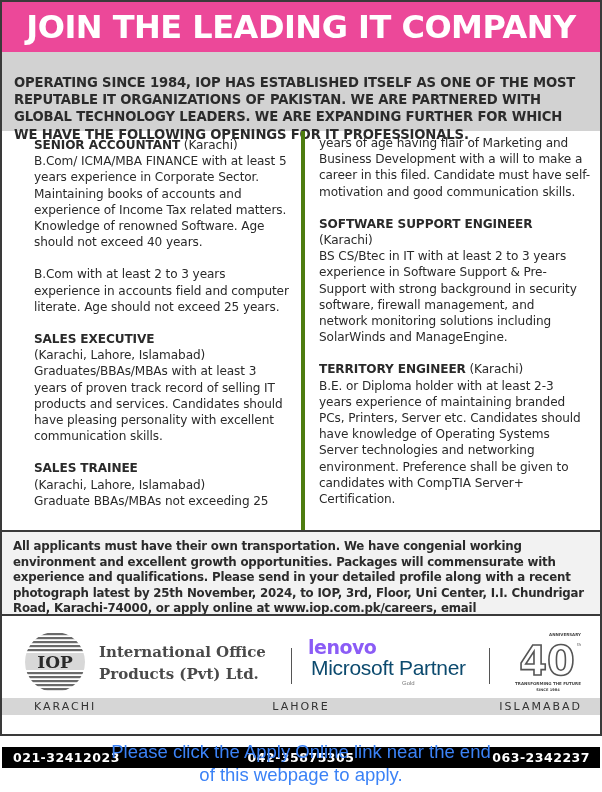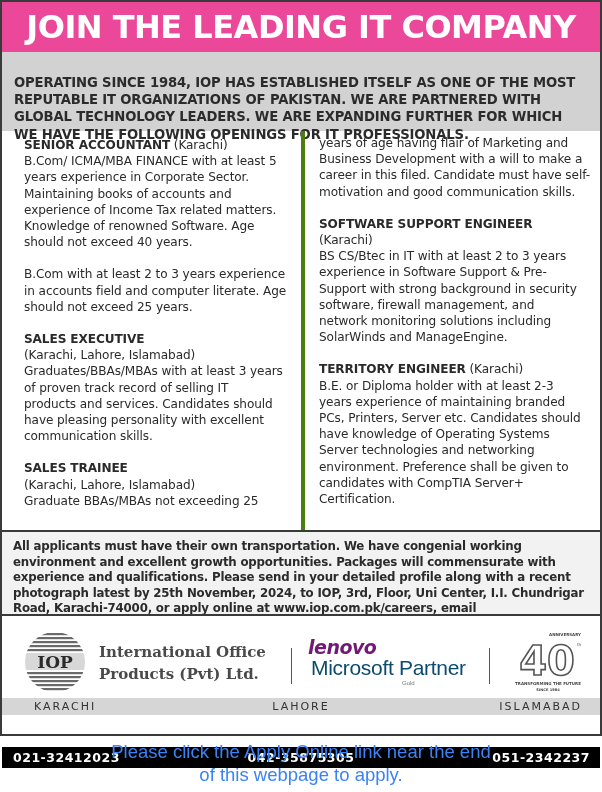--- a/index.html
+++ b/index.html
@@ -8,37 +8,37 @@
 
   .ad { position: absolute; left: 0; top: 0; width: 602px; height: 736px; border: 2px solid #3a3a3a; background: #fff; }
 
   .banner { position: absolute; left: 0; top: 0; width: 598px; height: 50px; background: #ec4899; color: #ffffff;
     font-family: "DejaVu Sans", sans-serif; font-weight: bold; font-size: 32px; line-height: 50px; text-align: center; letter-spacing: -0.5px; }
 
   .intro { position: absolute; left: 0; top: 50px; width: 598px; height: 79px; background: #d2d2d2; padding: 22px 12px 0 12px;
     font-weight: bold; font-size: 13.2px; line-height: 17.2px; color: #2b2b2b; letter-spacing: -0.15px; }
 
   .col { position: absolute; top: 129px; font-size: 12.1px; line-height: 16.2px; color: #2a2a2a; letter-spacing: -0.1px; }
-  .col-left { left: 0; width: 288px; height: 314px; padding: 6px 0 0 22px; border-right: 0; }
+  .col-left { left: 0; width: 288px; height: 314px; padding: 6px 0 0 32px; border-right: 0; }
   .col-right { left: 299px; width: 299px; height: 399px; padding: 4px 0 0 14px; border-left: 4px solid #4d7c0f; }
   .job { margin-bottom: 16px; }
   .job-title { font-weight: bold; }
   .job-loc { font-weight: normal; }
   .job p { white-space: normal; }
 
   .divider-h { position: absolute; left: 0; width: 598px; height: 2px; background: #3a3a3a; }
 
   .apply { position: absolute; left: 0; top: 530px; width: 598px; height: 82px; padding: 7px 10px 0 11px; background: #f2f2f2;
     font-weight: bold; font-size: 11.8px; line-height: 15.6px; color: #2b2b2b; letter-spacing: -0.2px; }
 
   .logos { position: absolute; left: 0; top: 614px; width: 598px; height: 82px; background: #ffffff; }
   .iop-logo { position: absolute; left: 18px; top: 16px; width: 70px; height: 60px; }
   .iop-name { position: absolute; left: 97px; top: 25px; font-family: "DejaVu Serif", serif; font-weight: bold; font-size: 15px; line-height: 22px; color: #4a4a4a; }
   .sep { position: absolute; top: 32px; width: 1px; height: 36px; background: #555; }
-  .lenovo { position: absolute; left: 306px; top: 20px; font-family: "DejaVu Sans", sans-serif; font-style: italic; font-weight: bold; font-size: 19px; color: #701a75; letter-spacing: -0.5px; }
+  .lenovo { position: absolute; left: 306px; top: 20px; font-family: "DejaVu Sans", sans-serif; font-weight: bold; font-size: 19px; color: #8b5cf6; letter-spacing: -0.5px; }
   .ms { position: absolute; left: 309px; top: 40px; font-family: "Liberation Sans", sans-serif; font-size: 21px; color: #0c4a6e; letter-spacing: -0.3px; }
   .ms-gold { position: absolute; left: 400px; top: 64px; font-family: "Liberation Sans", sans-serif; font-size: 6px; color: #777; }
   .anniv { position: absolute; left: 507px; top: 10px; width: 78px; height: 70px; }
 
   .cities { position: absolute; left: 0; top: 696px; width: 598px; height: 17px; background: #d6d6d6; font-size: 11px; line-height: 17px; color: #333; letter-spacing: 2px; }
   .phones { position: absolute; left: 0; top: 713px; width: 598px; height: 21px; background: #000000; color: #ffffff; font-weight: bold; font-size: 12.5px; line-height: 21px; letter-spacing: 0.5px; margin-top: 32px; }
   .row3 span { position: absolute; }
   .c1 { left: 32px; } .c2 { left: 0; width: 598px; text-align: center; } .c3 { right: 18px; }
   .p1 { left: 11px; } .p3 { right: 10px; }
 
@@ -137,20 +137,20 @@
   </div>
 
   <div class="cities row3">
     <span class="c1">KARACHI</span>
     <span class="c2">LAHORE</span>
     <span class="c3">ISLAMABAD</span>
   </div>
   <div class="phones row3">
     <span class="p1">021-32412023</span>
     <span class="c2">042-35875305</span>
-    <span class="p3">051-2342237</span>
+    <span class="p3">063-2342237</span>
   </div>
 </div>
 
 <div class="notice">
   <div>Please click the Apply Online link near the end</div>
   <div>of this webpage to apply.</div>
 </div>
 
 </body></html>

